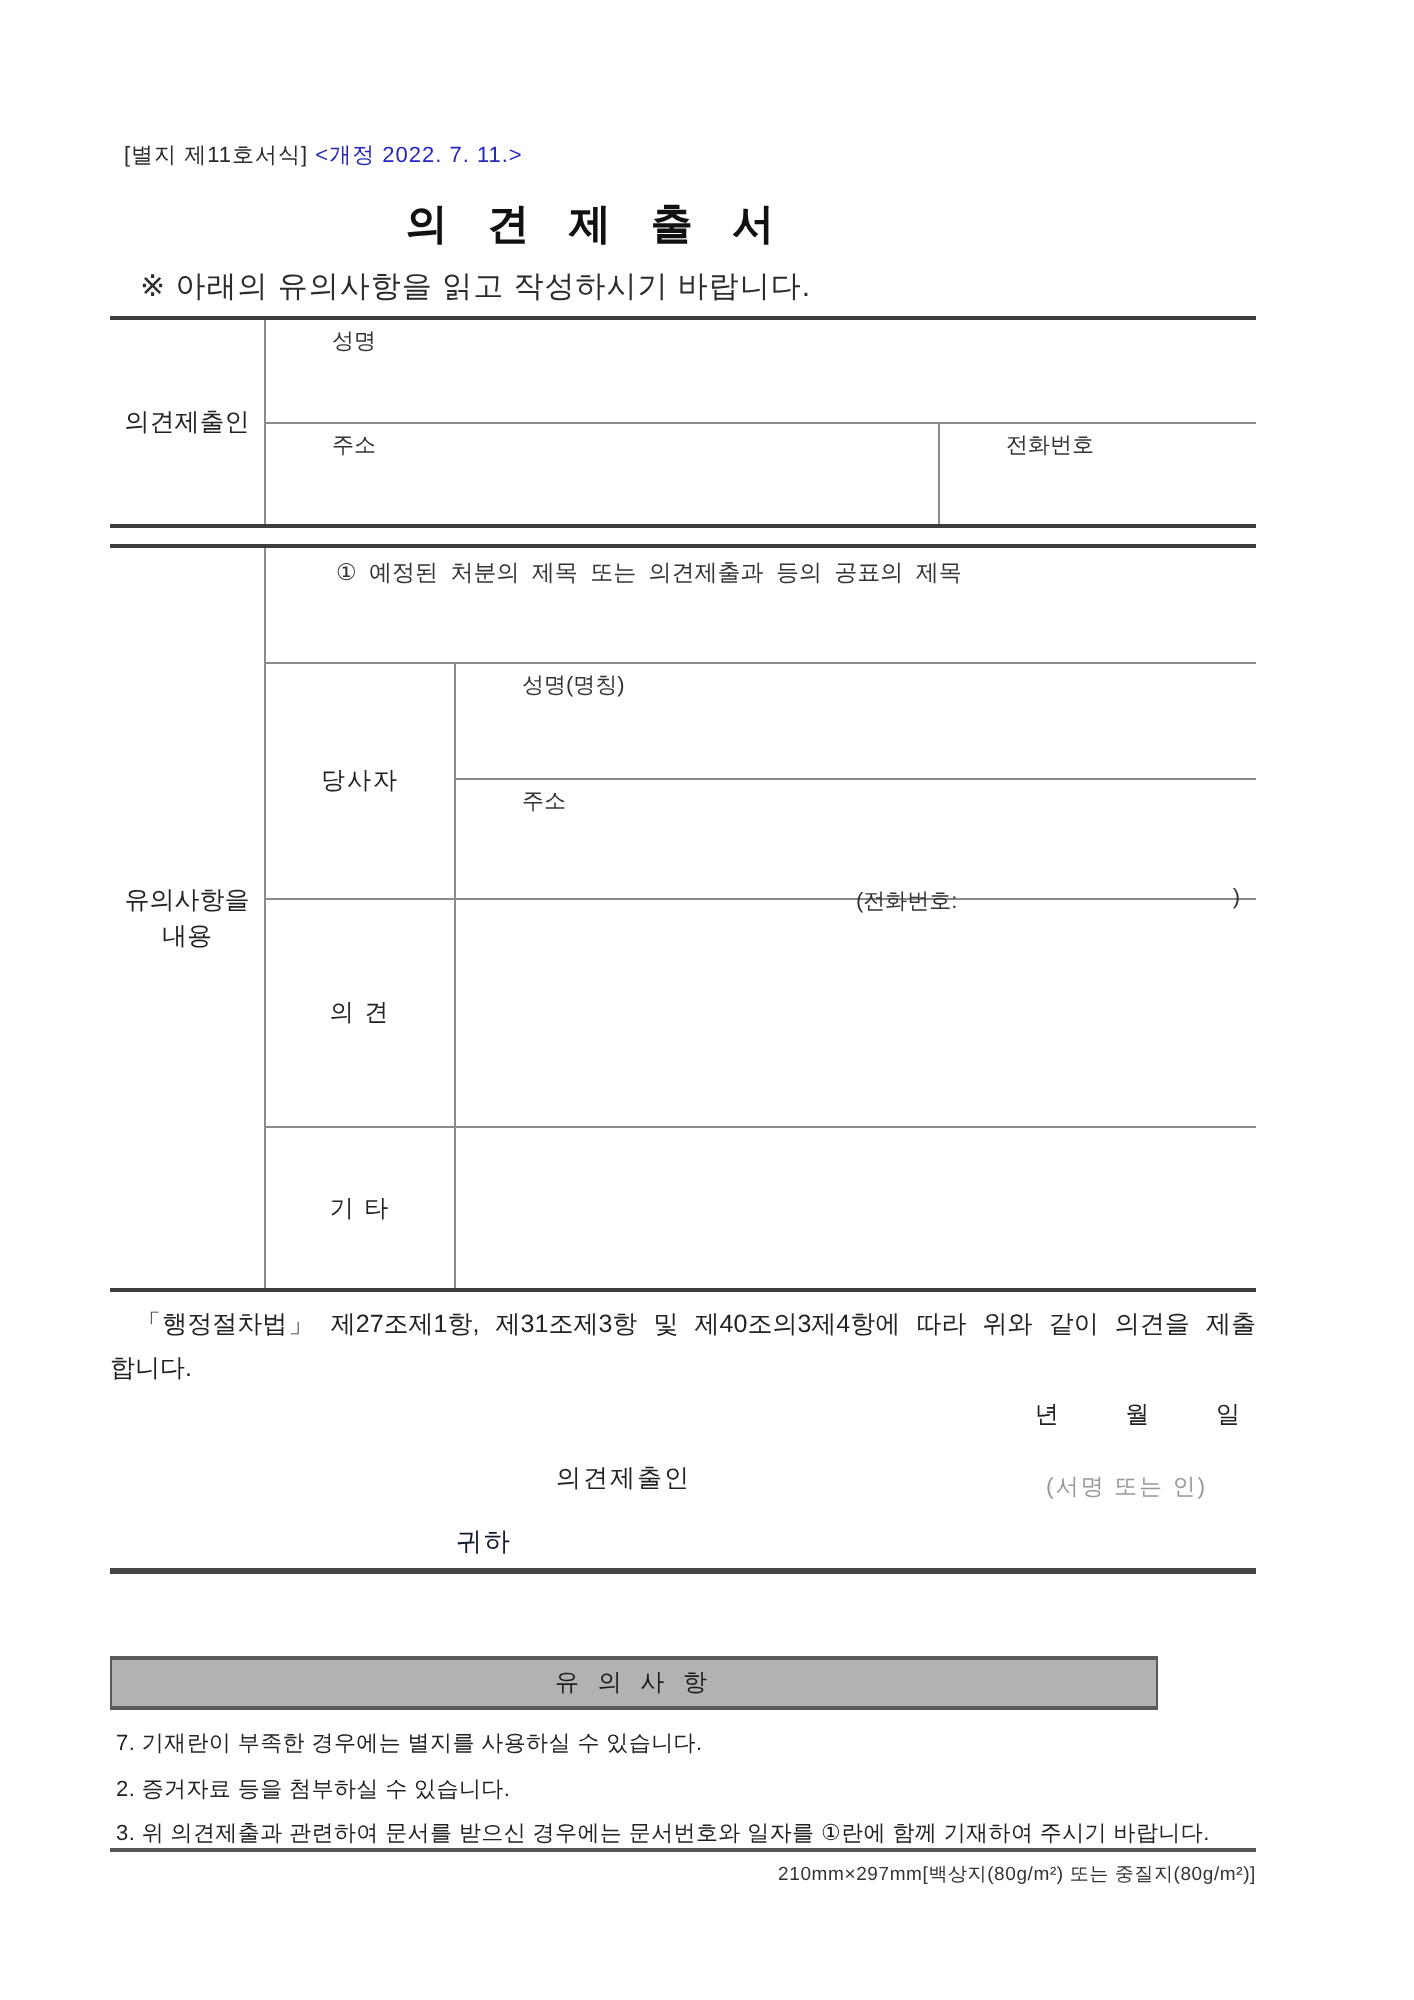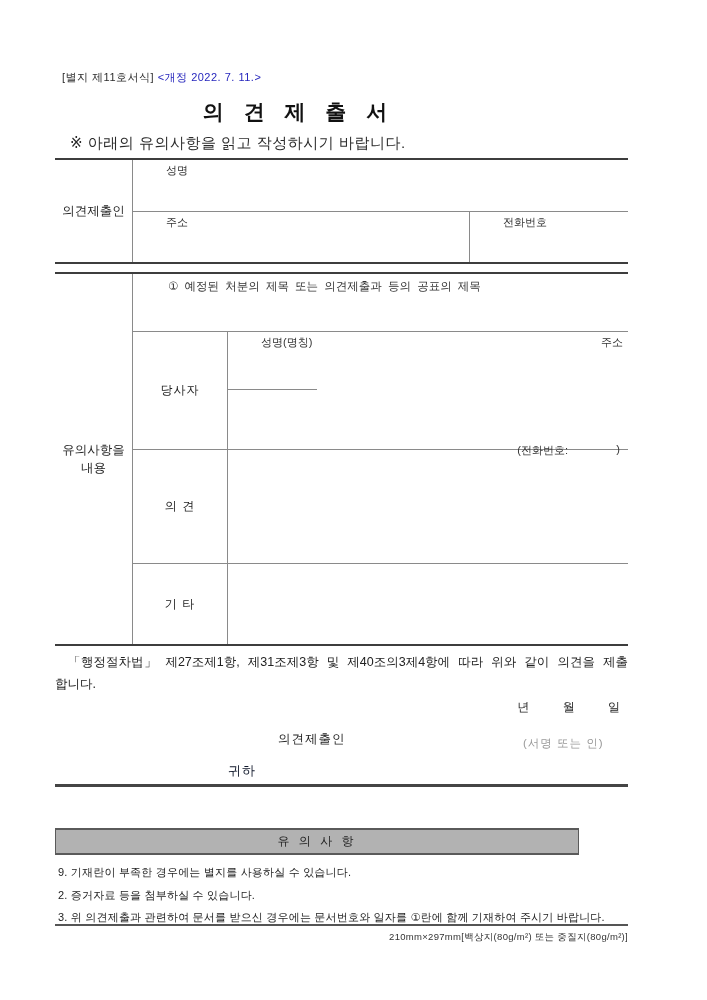--- a/index.html
+++ b/index.html
@@ -59,21 +59,21 @@
   .t2-rowA .cell-label { font-size: 11.5px; padding: 5px 7px; word-spacing: 3px; }
   .t2-rowB { height: 118px; border-bottom: 1px solid #8a8a8a; display: flex; }
   .t2-rowC { height: 114px; border-bottom: 1px solid #8a8a8a; display: flex; }
   .t2-rowD { flex: 1 1 auto; display: flex; }
   .sublabel {
     width: 95px; flex: 0 0 95px;
     border-right: 1px solid #8a8a8a;
     display: flex; align-items: center; justify-content: center;
     font-size: 12px; color: #222; letter-spacing: 1px;
   }
-  .subcontent { flex: 1 1 auto; display: flex; flex-direction: row; position: relative; min-width: 0; text-align: right; }
+  .subcontent { flex: 1 1 auto; display: flex; flex-direction: column; position: relative; min-width: 0; }
   .pb1 { height: 58px; border-bottom: 1px solid #8a8a8a; }
   .pb2 { flex: 1 1 auto; position: relative; }
   .phone-line {
     position: absolute; left: 0; right: 8px; bottom: 6px;
     font-size: 11px; color: #333;
   }
   .phone-line .pp { position: absolute; left: 200px; }
   .phone-line .ps { position: absolute; right: 0; }
   .fill { flex: 1 1 auto; }
 
@@ -197,21 +197,21 @@
   <div class="abs submitter-line">의견제출인</div>
   <div class="abs sign-hint">(서명 또는 인)</div>
   <div class="abs recipient">귀하</div>
 
   <div class="abs end-rule"></div>
 
   <div class="abs notice-bar">
     <span>유 의 사 항</span>
   </div>
   <div class="abs notice-list">
-    <div class="n-item">9. 기재란이 부족한 경우에는 별지를 사용하실 수 있습니다.</div>
+    <div class="n-item">7. 기재란이 부족한 경우에는 별지를 사용하실 수 있습니다.</div>
     <div class="n-item">2. 증거자료 등을 첨부하실 수 있습니다.</div>
     <div class="n-item">3. 위 의견제출과 관련하여 문서를 받으신 경우에는 문서번호와 일자를 ①란에 함께 기재하여 주시기 바랍니다.</div>
   </div>
 
   <div class="abs bottom-rule"></div>
   <div class="abs paper-spec">210mm×297mm[백상지(80g/m²) 또는 중질지(80g/m²)]</div>
 
 </div>
 
 </body></html>

